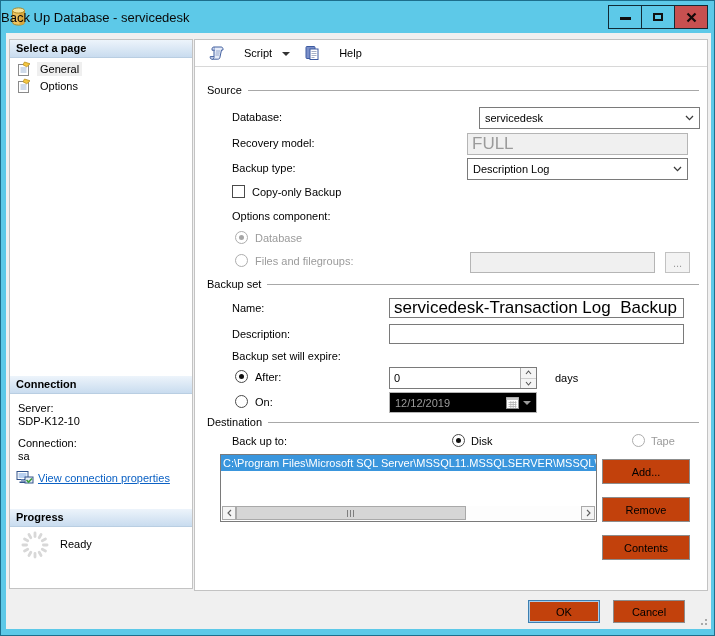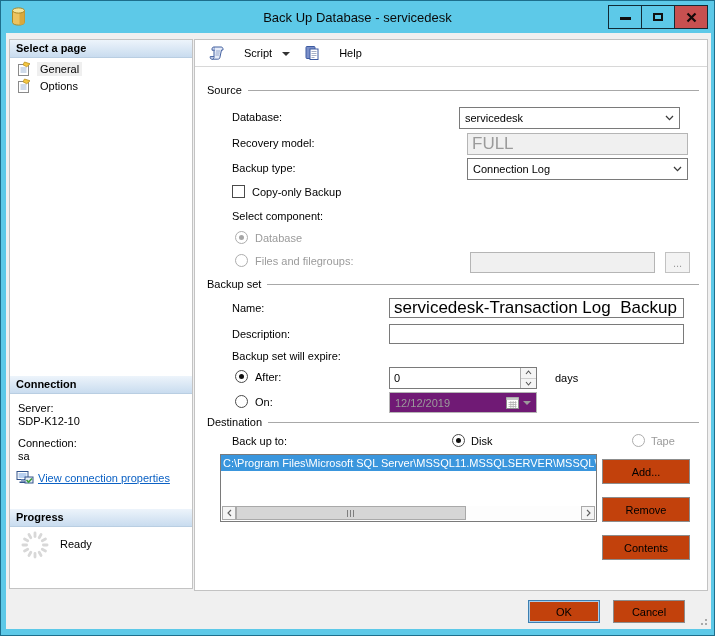--- a/index.html
+++ b/index.html
@@ -4,21 +4,21 @@
 <style>
   * { margin:0; padding:0; box-sizing:border-box; }
   html,body { width:715px; height:636px; }
   body { font-family:"Liberation Sans",sans-serif; font-size:11px; color:#000; }
 
   .window { position:relative; width:715px; height:636px; background:#5DC9E8; border:1px solid #1D6E8C; overflow:hidden; }
 
   
   .titlebar { position:absolute; left:0; top:0; width:100%; height:32px; }
   .title-icon { position:absolute; left:10px; top:6px; }
-  .win-title { position:absolute; left:0; right:0; top:9px; text-align:center; font-size:13px; color:#0a0a0a; }
+  .win-title { position:absolute; left:0; right:0; top:9px; font-size:13px; color:#0a0a0a; }
   .winbtns { position:absolute; right:6px; top:4px; display:flex; }
   .wb { width:34px; height:24px; border:1px solid #112B36; margin-left:-1px; display:flex; align-items:center; justify-content:center; background:#5DC9E8; }
   .wb.close { background:#C75050; }
   .glyph-min { width:11px; height:3px; background:#101010; margin-top:2px; }
   .glyph-max { width:10px; height:8px; border:2px solid #101010; background:transparent; }
 
   
   .client { position:absolute; left:5px; top:32px; width:705px; height:596px; background:#F0F0F0; }
 
   
@@ -40,21 +40,21 @@
   .grp { position:absolute; display:flex; align-items:center; }
   .grp .line { flex:1; border-top:1px solid #A8A8A8; margin-left:6px; margin-top:1px; }
 
   .lbl { position:absolute; white-space:nowrap; }
   .lbl.dis { color:#9B9B9B; }
 
   .tb { position:absolute; border:1px solid #7A7A7A; background:#fff; font-family:inherit; font-size:17px; padding:1px 4px; outline:none; }
   .tb.dis { background:#F0F0F0; border-color:#B5B5B5; color:#9B9B9B; }
 
   .combo { position:absolute; border:1px solid #7A7A7A; background:#fff; display:flex; align-items:center; justify-content:space-between; padding:0 5px; }
-  .combo.dis { background:#701a75; border-color:#B5B5B5; color:#9B9B9B; }
+  .combo.dis { background:#000000; border-color:#B5B5B5; color:#9B9B9B; }
 
   .radio { position:absolute; width:13px; height:13px; border:1px solid #4A4A4A; border-radius:50%; background:#fff; }
   .radio.sel::after { content:""; position:absolute; left:3px; top:3px; width:5px; height:5px; border-radius:50%; background:#101010; }
   .radio.dis { border-color:#ADADAD; }
   .radio.dis.sel::after { background:#A6A6A6; }
   .check { position:absolute; width:13px; height:13px; border:1px solid #4A4A4A; background:#fff; }
 
   .spin { position:absolute; border:1px solid #7A7A7A; background:#fff; display:flex; }
   .spin input { flex:1; border:none; outline:none; font-family:inherit; font-size:11px; padding:1px 4px; min-width:0; }
   .spin-btns { width:16px; border-left:1px solid #ABABAB; display:flex; flex-direction:column; background:#F5F5F5; }
@@ -192,42 +192,42 @@
         <span>Help</span>
       </div>
     </div>
 
     <div class="grp" style="left:12px; top:44px; width:492px;">
       <span>Source</span>
         <div class="line"></div>
     </div>
 
     <div class="lbl" style="left:37px; top:71px;">Database:</div>
-    <div class="combo" style="left:264px; top:67px; width:221px; height:22px;">
+    <div class="combo" style="left:284px; top:67px; width:221px; height:22px;">
       <span>servicedesk</span>
       <svg width="9" height="6" viewBox="0 0 9 6">
           <path d="M1 1 L4.5 4.6 L8 1" stroke="#3A3A3A" stroke-width="1.3" fill="none"></path>
         </svg>
     </div>
 
     <div class="lbl" style="left:37px; top:97px;">Recovery model:</div>
     <input class="tb dis" style="left: 272px; top: 93px; width: 221px; height: 22px;" readonly="" value="FULL">
 
     <div class="lbl" style="left:37px; top:122px;">Backup type:</div>
     <div class="combo" style="left:272px; top:118px; width:221px; height:22px;">
-      <span>Connection Log</span>
+      <span>Description Log</span>
       <svg width="9" height="6" viewBox="0 0 9 6">
           <path d="M1 1 L4.5 4.6 L8 1" stroke="#3A3A3A" stroke-width="1.3" fill="none"></path>
         </svg>
     </div>
 
     <div class="check" style="left:37px; top:145px;"></div>
     <div class="lbl" style="left:57px; top:146px;">Copy-only Backup</div>
 
-    <div class="lbl" style="left:37px; top:170px;">Select component:</div>
+    <div class="lbl" style="left:37px; top:170px;">Options component:</div>
 
     <div class="radio dis sel" style="left:40px; top:191px;"></div>
     <div class="lbl dis" style="left:60px; top:192px;">Database</div>
 
     <div class="radio dis" style="left:40px; top:214px;"></div>
     <div class="lbl dis" style="left:60px; top:215px;">Files and filegroups:</div>
     <input class="tb dis" style="left: 275px; top: 212px; width: 185px; height: 21px;" readonly="" value="">
     <button class="btn small-dis" style="left:470px; top:212px; width:25px; height:21px;">...</button>
 
     <div class="grp" style="left:12px; top:238px; width:492px;">

